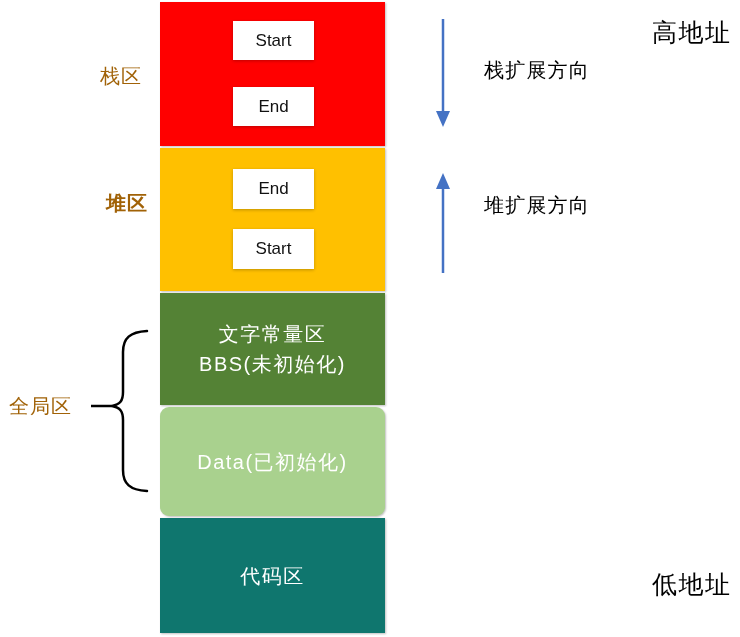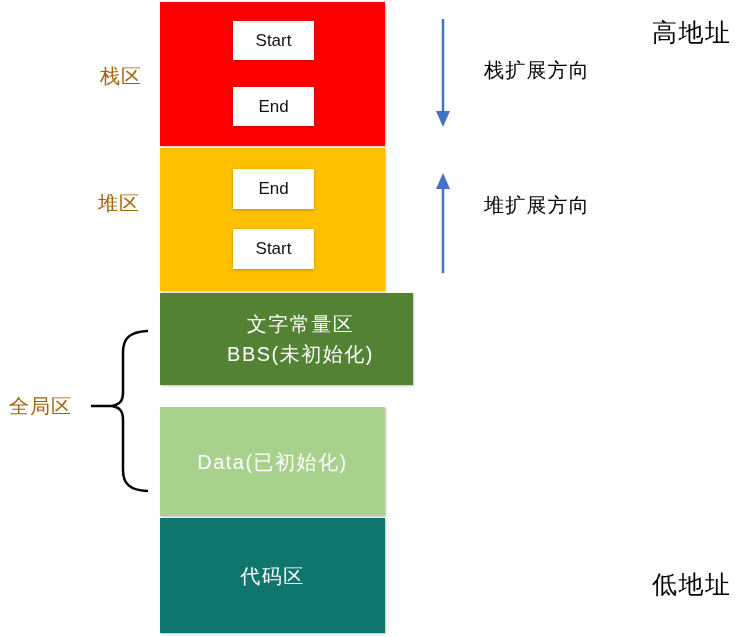--- a/index.html
+++ b/index.html
@@ -16,21 +16,21 @@
     left: 160px;
     width: 225px;
     box-shadow: 1px 1px 2px rgba(0,0,0,0.25);
     display: flex;
     flex-direction: column;
     align-items: center;
     justify-content: center;
   }
   .block-stack  { top: 2px;   height: 144px; }
   .block-heap   { top: 148px; height: 143px; }
-  .block-textbss{ top: 293px; height: 92px; padding-left: 28px; }
+  .block-textbss{ top: 293px; height: 112px; }
   .block-data   { top: 407px; height: 109px; }
   .block-code   { top: 518px; height: 115px; }
 
   .block-text {
     color: #ffffff;
     font-size: 20px;
     letter-spacing: 1.5px;
     line-height: 30px;
     text-align: center;
     white-space: nowrap;
@@ -55,21 +55,21 @@
   .box-start-heap  { top: 229px; height: 40px; }
 
   .side-label {
     position: absolute;
     color: #a16207;
     font-size: 20px;
     letter-spacing: 1px;
     white-space: nowrap;
   }
   .label-stack  { left: 100px; top: 63px;  }
-  .label-heap   { left: 98px;  top: 190px; }
+  .label-heap   { left: 106px;  top: 190px; font-weight: bold; }
   .label-global { left: 9px;   top: 393px; }
 
   .dir-label {
     position: absolute;
     left: 484px;
     color: #000000;
     font-size: 20px;
     letter-spacing: 1.2px;
     white-space: nowrap;
   }
@@ -101,21 +101,21 @@
 
   <div class="block block-stack" style="background-color: rgb(255, 0, 0);"></div>
 
   <div class="block block-heap" style="background-color: rgb(255, 192, 0);"></div>
 
   <div class="block block-textbss" style="background-color: rgb(84, 130, 53);">
     <div class="block-text">文字常量区</div>
     <div class="block-text">BBS(未初始化)</div>
   </div>
 
-  <div class="block block-data" style="background-color: rgb(169, 209, 142);">
+  <div class="block block-data" style="background-color: rgb(169, 209, 142); border-radius: 9px;">
     <div class="block-text">Data(已初始化)</div>
   </div>
 
   <div class="block block-code" style="background-color: #0f766e;">
     <div class="block-text">代码区</div>
   </div>
 
   <div class="marker-box box-start-stack">Start</div>
   <div class="marker-box box-end-stack">End</div>
   <div class="marker-box box-end-heap">End</div>

